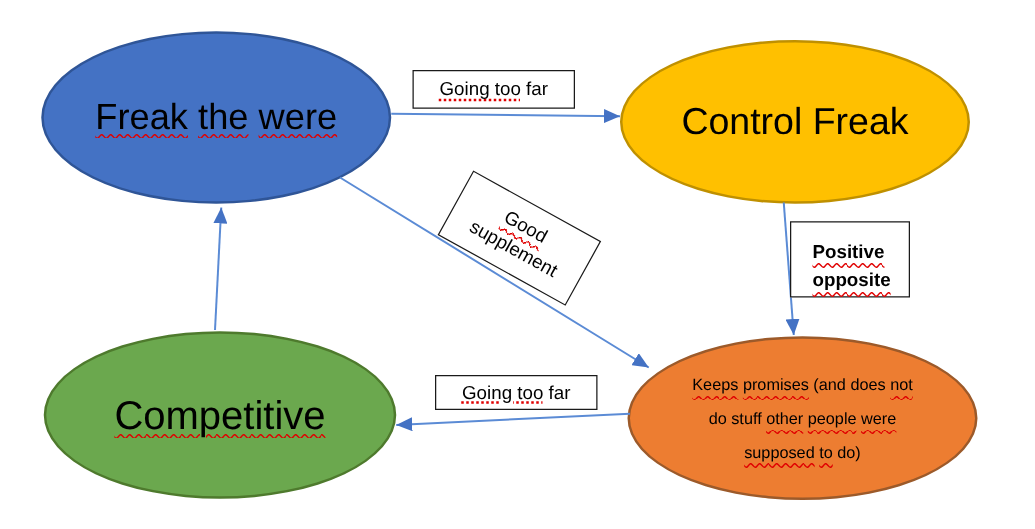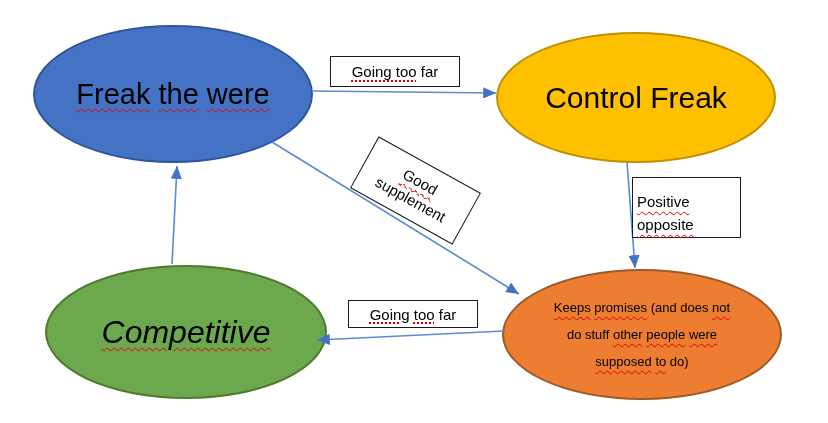--- a/index.html
+++ b/index.html
@@ -15,42 +15,42 @@
   
   .node{
     position:absolute;box-sizing:border-box;border-radius:50%;
     display:flex;align-items:center;justify-content:center;
     text-align:center;color:var(--text,#000);z-index:1;
   }
   #node-taking{left:33px;top:25px;width:280px;height:138px;
     background:var(--node-blue);border:2px solid var(--node-blue-border);font-size:29px;}
   #node-control{left:496px;top:32px;width:280px;height:131px;
     background:var(--node-gold);border:2px solid var(--node-gold-border);font-size:30px;}
-  #node-competitive{left:45px;top:265px;width:282px;height:134px;
-    background:var(--node-green);border:2px solid var(--node-green-border);font-size:32px;font-style:italic;}
+  #node-competitive{left:35px;top:265px;width:282px;height:134px;
+    background:var(--node-green);border:2px solid var(--node-green-border);font-size:32px;}
   #node-keeps{left:502px;top:269px;width:280px;height:131px;
     background:var(--node-orange);border:2px solid var(--node-orange-border);
     font-size:13px;line-height:27px;}
   .node-text{display:block;width:100%;}
 
   
   svg.connectors{position:absolute;left:0;top:0;width:828px;height:423px;z-index:2;}
   .connector{stroke:var(--connector);stroke-width:1.6;fill:none;}
   .arrowhead{fill:var(--arrowhead);}
 
   
   .elabel{
     position:absolute;box-sizing:border-box;z-index:3;
     background:var(--label-bg,#fff);border:1.5px solid var(--label-border,#1a1a1a);
     font-size:15px;color:var(--text,#000);
   }
   .elabel.center{display:flex;align-items:center;justify-content:center;text-align:center;}
   #lbl-going-top{left:330px;top:56px;width:130px;height:31px;}
   #lbl-good{left:357px;top:161px;width:117px;height:59px;transform:rotate(29deg);line-height:20px;}
-  #lbl-positive{left:632px;top:177px;width:109px;height:61px;padding:12px 0 0 4px;line-height:23px;}
+  #lbl-positive{left:632px;top:177px;width:96px;height:61px;padding:12px 0 0 17px;line-height:23px;font-weight:bold;}
   #lbl-experiences{left:52px;top:193px;width:118px;height:62px;padding:7px 0 0 7px;line-height:28px;font-size:15.5px;}
   #lbl-going-bottom{left:348px;top:300px;width:130px;height:28px;}
 
   
   .u-wavy{
     text-decoration-line:underline;text-decoration-style:wavy;
     text-decoration-color:var(--spellcheck,#e00000);
     text-decoration-thickness:1px;text-underline-offset:4px;
   }
   .u-dot{

